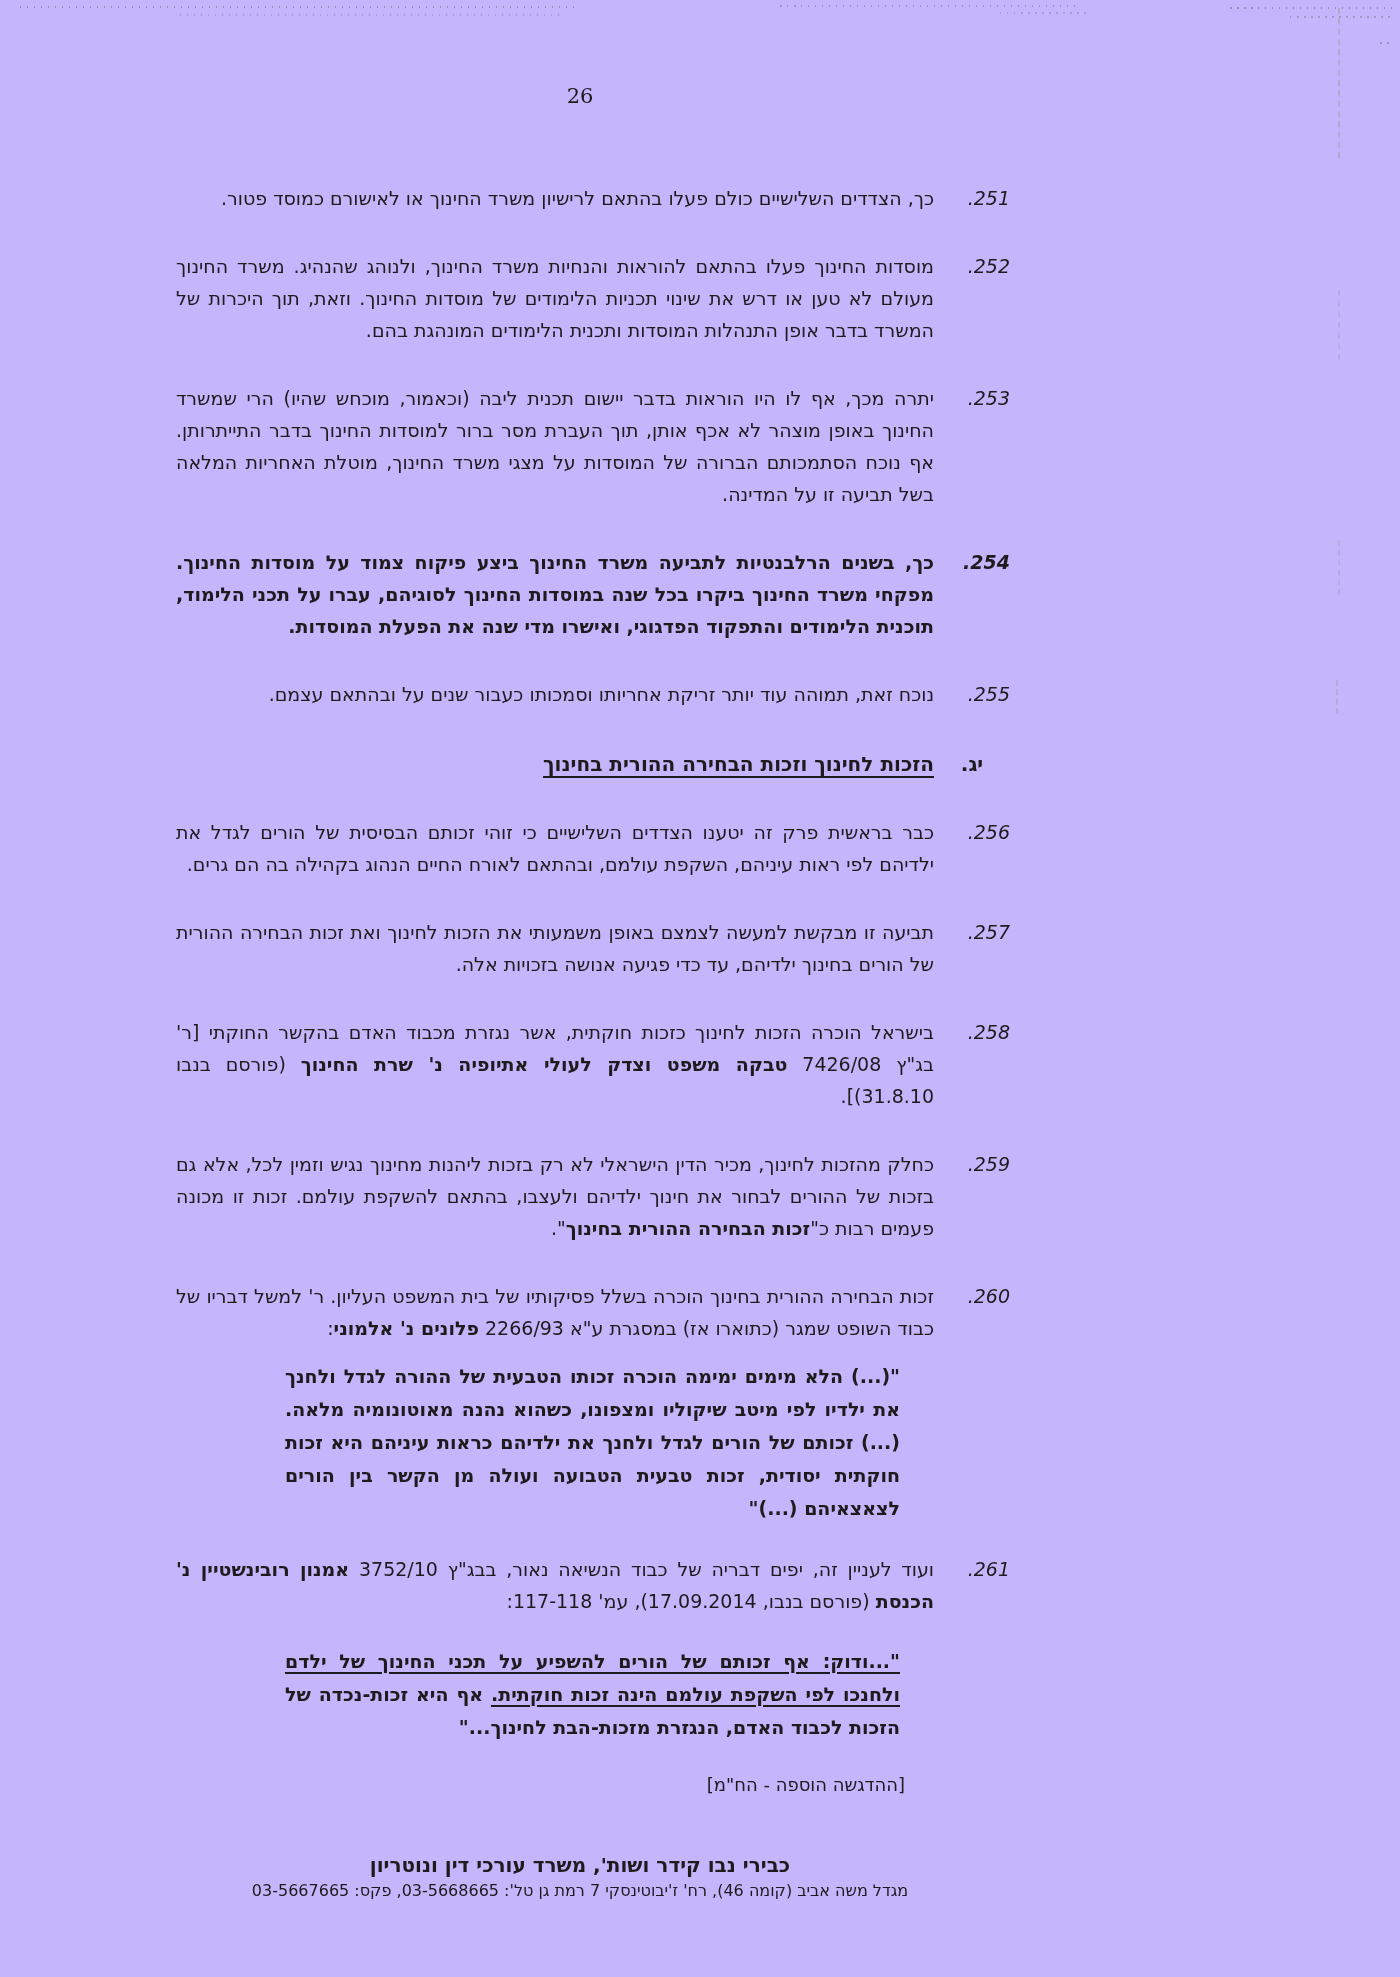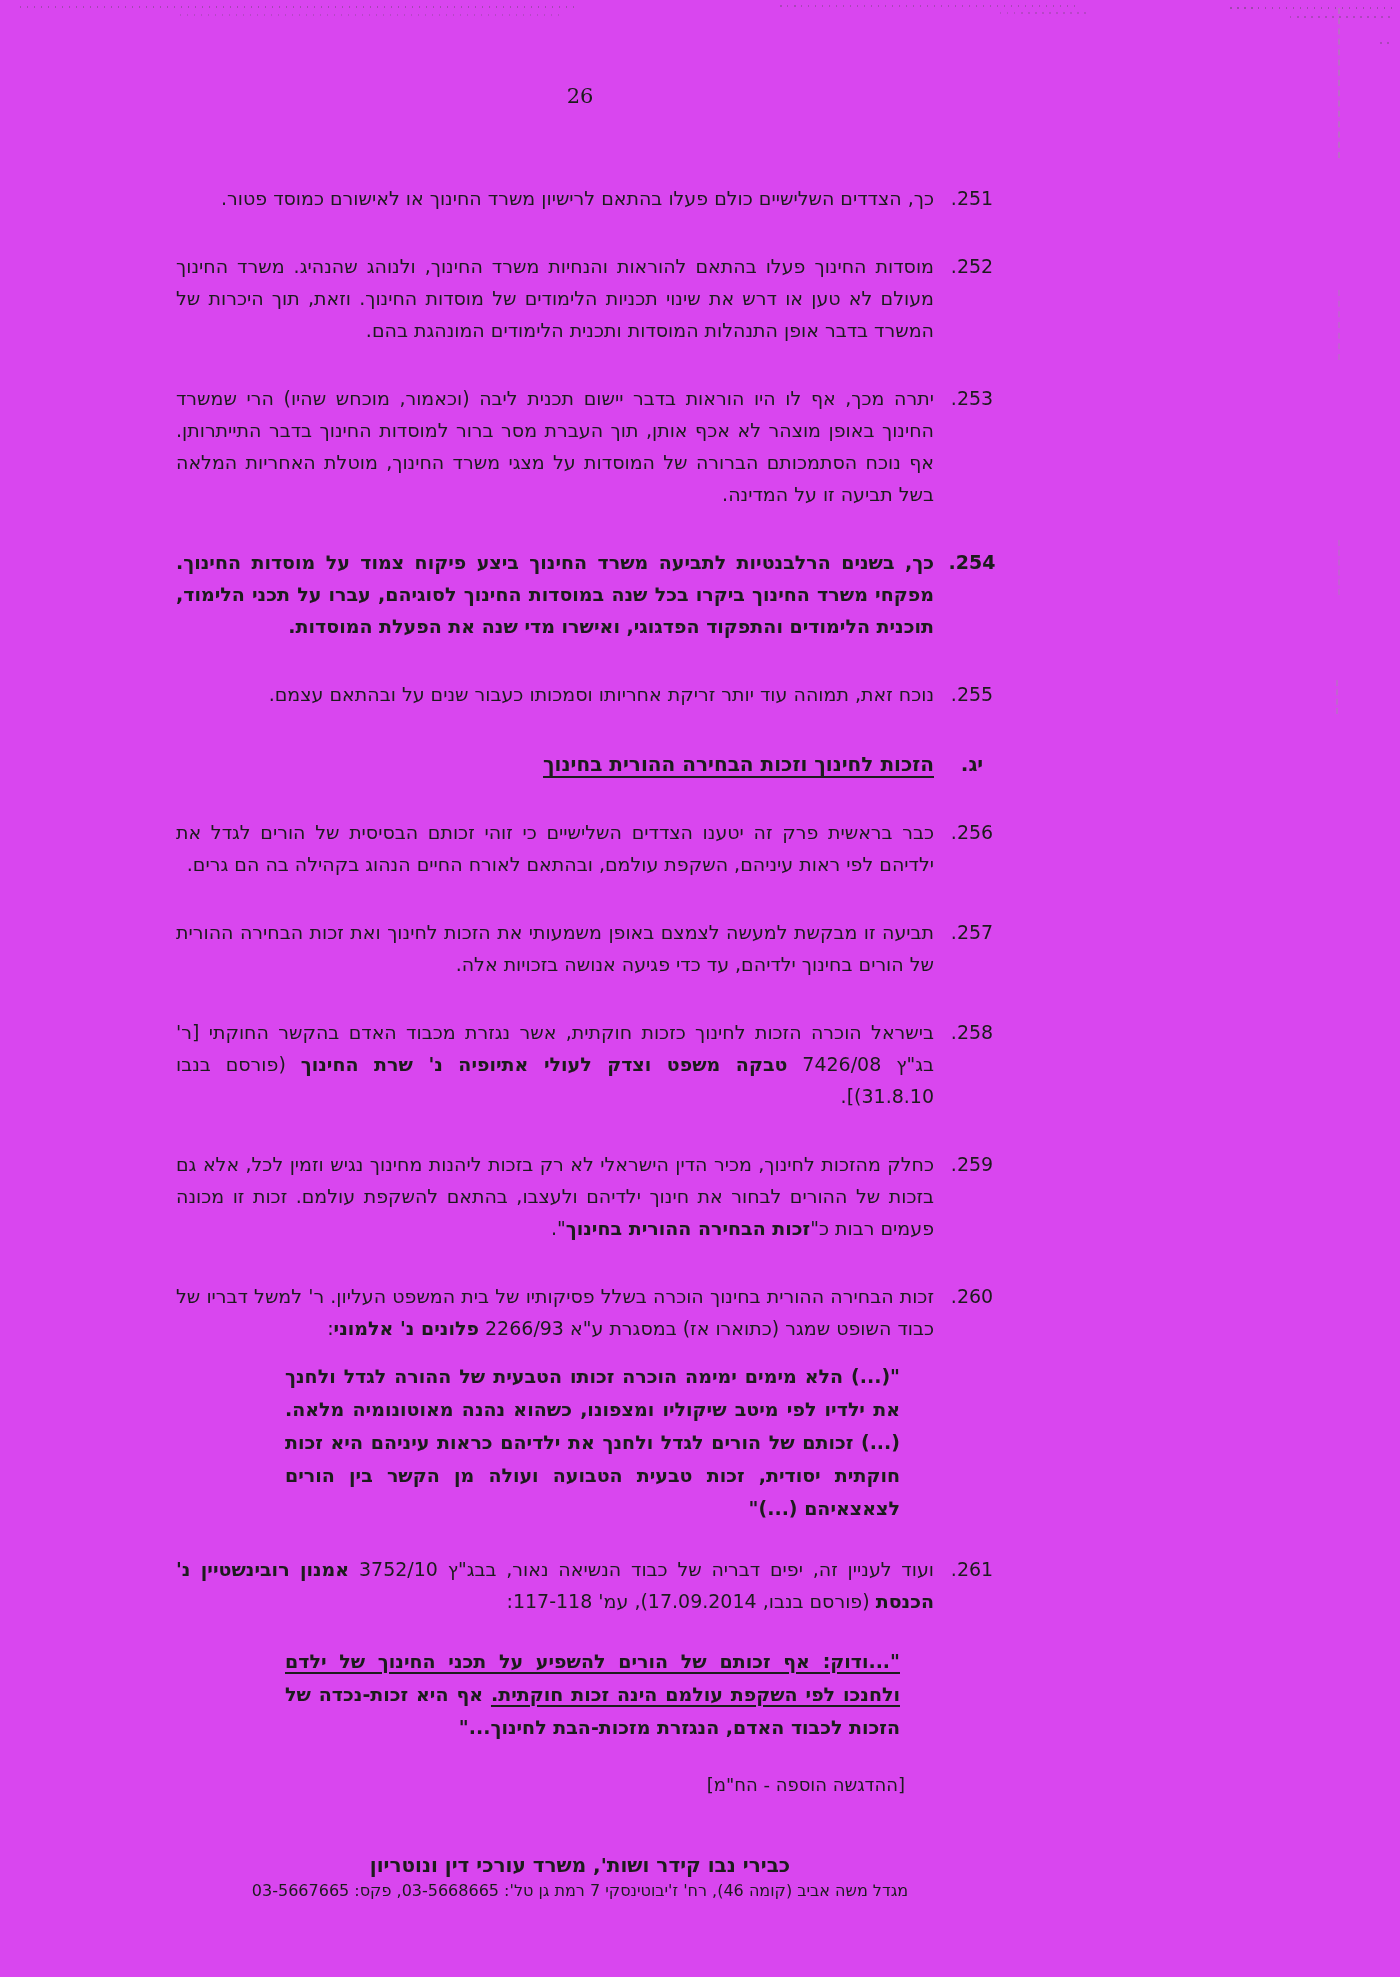--- a/index.html
+++ b/index.html
@@ -1,20 +1,20 @@
 <!DOCTYPE html>
 <html lang="he"><head>
 <meta charset="utf-8">
 <style>
   html,body{margin:0;padding:0;}
   body{background:#e8e8e8;}
   .page{
     position:relative;
     width:1400px;height:1977px;
-    background:#d946ef;
+    background:#c4b5fd;
     margin:0 auto;
     overflow:hidden;
     font-family:"DejaVu Sans", sans-serif;
     color:#1c1c1c;
   }
   .content{
     position:absolute;
     top:0;
     right:390px;
     width:860px;
@@ -29,22 +29,23 @@
     direction:ltr;
   }
   .para{
     display:flex;
     margin-bottom:36px;
     font-size:19px;
     line-height:32px;
   }
   .para .num{
     flex:0 0 76px;
-    text-align:center;
+    text-align:right;
     white-space:nowrap;
+    font-style:italic;
   }
   .para .txt{
     flex:1;
     text-align:justify;
     margin-left:26px;
   }
   .para.bold .txt, .para.bold .num{font-weight:bold;}
   .case-name{font-weight:bold;}
   .section-head{
     display:flex;

